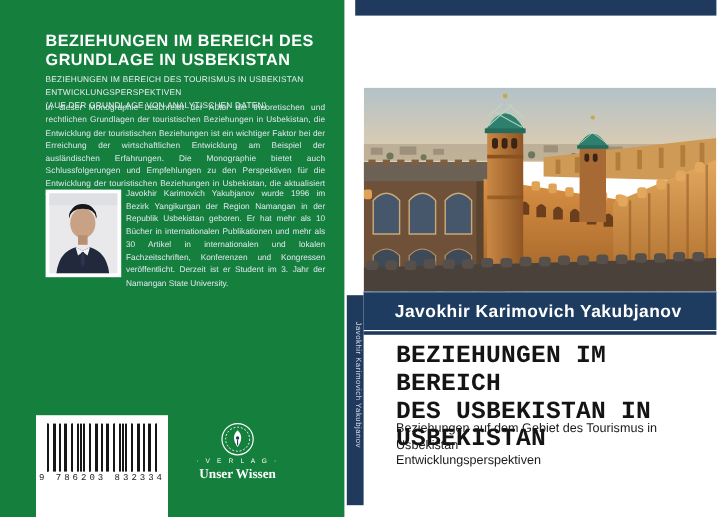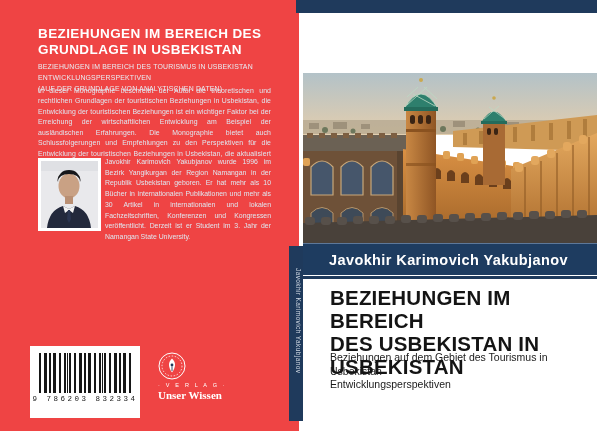--- a/index.html
+++ b/index.html
@@ -1,42 +1,42 @@
 <!DOCTYPE html>
 <html><head>
 <meta charset="utf-8">
 <style>
   html,body{margin:0;padding:0;background:#ffffff;}
   .page{position:relative;width:600px;height:431px;background:#ffffff;overflow:hidden;
         font-family:"Liberation Sans",sans-serif;-webkit-font-smoothing:antialiased;}
 
   
-  .back{position:absolute;left:0;top:0;width:287px;height:431px;background:#ef4444;padding-left:12px;}
+  .back{position:absolute;left:0;top:0;width:287px;height:431px;background:#15803d;}
   .back-title{position:absolute;left:38px;top:26px;width:235px;color:#ffffff;
               font-weight:bold;font-size:13.5px;line-height:1.22;letter-spacing:.4px;}
   .back-meta{position:absolute;left:38px;top:61px;width:235px;color:#e8edf4;
              font-size:6.9px;line-height:1.6;letter-spacing:.2px;}
   .back-desc{position:absolute;left:38px;top:86px;width:233px;color:#dfe7f0;
              font-size:6.9px;line-height:1.52;text-align:justify;letter-spacing:.1px;}
   .author-row{position:absolute;left:38px;top:155px;width:233px;}
   .portrait{position:absolute;left:0;top:3px;width:57px;height:67px;background:#ffffff;padding:3px;}
   .portrait svg{display:block;width:100%;height:100%;}
   .back-bio{position:absolute;left:67px;top:2px;width:166px;color:#dfe7f0;
             font-size:6.9px;line-height:1.55;text-align:justify;}
-  .barcode-box{position:absolute;left:30px;top:346px;width:110px;height:72px;background:#ffffff;
+  .barcode-box{position:absolute;left:30px;top:346px;width:110px;height:85px;background:#ffffff;
                display:flex;flex-direction:column;align-items:center;}
   .barcode-bars{margin-top:7px;width:92px;height:40px;background:
       repeating-linear-gradient(90deg,#161616 0 2px,rgba(0,0,0,0) 2px 5px),
       repeating-linear-gradient(90deg,#161616 0 1px,rgba(0,0,0,0) 1px 7px),
       #ffffff;}
   .barcode-digits{margin-top:2px;color:#1a1a1a;font-size:7.5px;letter-spacing:2.5px;
                   font-family:"Liberation Mono","DejaVu Sans Mono",monospace;white-space:nowrap;}
 
   
-  .pub-logo{display:flex;flex-direction:column;}
+  .pub-logo{display:flex;flex-direction:column;align-items:center;}
   .pub-logo svg{display:block;}
   .verlag{font-size:5.5px;letter-spacing:2.2px;margin-top:2px;white-space:nowrap;}
   .pub-name{font-family:"Liberation Serif",serif;font-weight:bold;font-size:11px;margin-top:1px;white-space:nowrap;}
   .logo-back{position:absolute;left:158px;top:352px;width:80px;color:#ffffff;}
 
   
   .spine{position:absolute;left:289px;top:246px;width:18px;height:175px;background:#1f3a5c;
          display:flex;align-items:flex-start;justify-content:center;}
   .spine-text{writing-mode:vertical-rl;color:#d4dce6;font-size:6.5px;letter-spacing:.4px;
               margin-top:22px;white-space:nowrap;}
@@ -44,21 +44,21 @@
   
   .front{position:absolute;left:303px;top:0;width:294px;height:431px;background:#ffffff;}
   .front-topbar{position:absolute;left:-7px;top:0;width:301px;height:13px;background:#1f3a5c;}
   .front-photo{position:absolute;left:0;top:73px;width:294px;height:170px;overflow:hidden;}
   .front-photo svg{display:block;width:100%;height:100%;}
   .author-band{position:absolute;left:0;top:243px;width:294px;height:31px;background:#1e3c60;
                border-top:1px solid #5e7899;display:flex;align-items:center;}
   .author-band-text{margin-left:26px;color:#ffffff;font-weight:bold;font-size:14.5px;letter-spacing:.4px;}
   .front-rule{position:absolute;left:0;top:276px;width:294px;height:3px;background:#1f3a5c;}
   .front-title{position:absolute;left:27px;top:286px;width:262px;color:#141414;
-               font-weight:bold;font-size:20.5px;line-height:1.13;letter-spacing:.2px;}
+               font-weight:bold;font-size:20.5px;line-height:1.13;letter-spacing:.2px;font-family:Liberation Mono, monospace;}
   .front-subtitle{position:absolute;left:27px;top:351px;width:264px;color:#1a1a1a;
                   font-size:10.5px;line-height:1.3;}
 </style>
 </head>
 <body>
 
 <div class="page">
 
   <div class="back">
 

